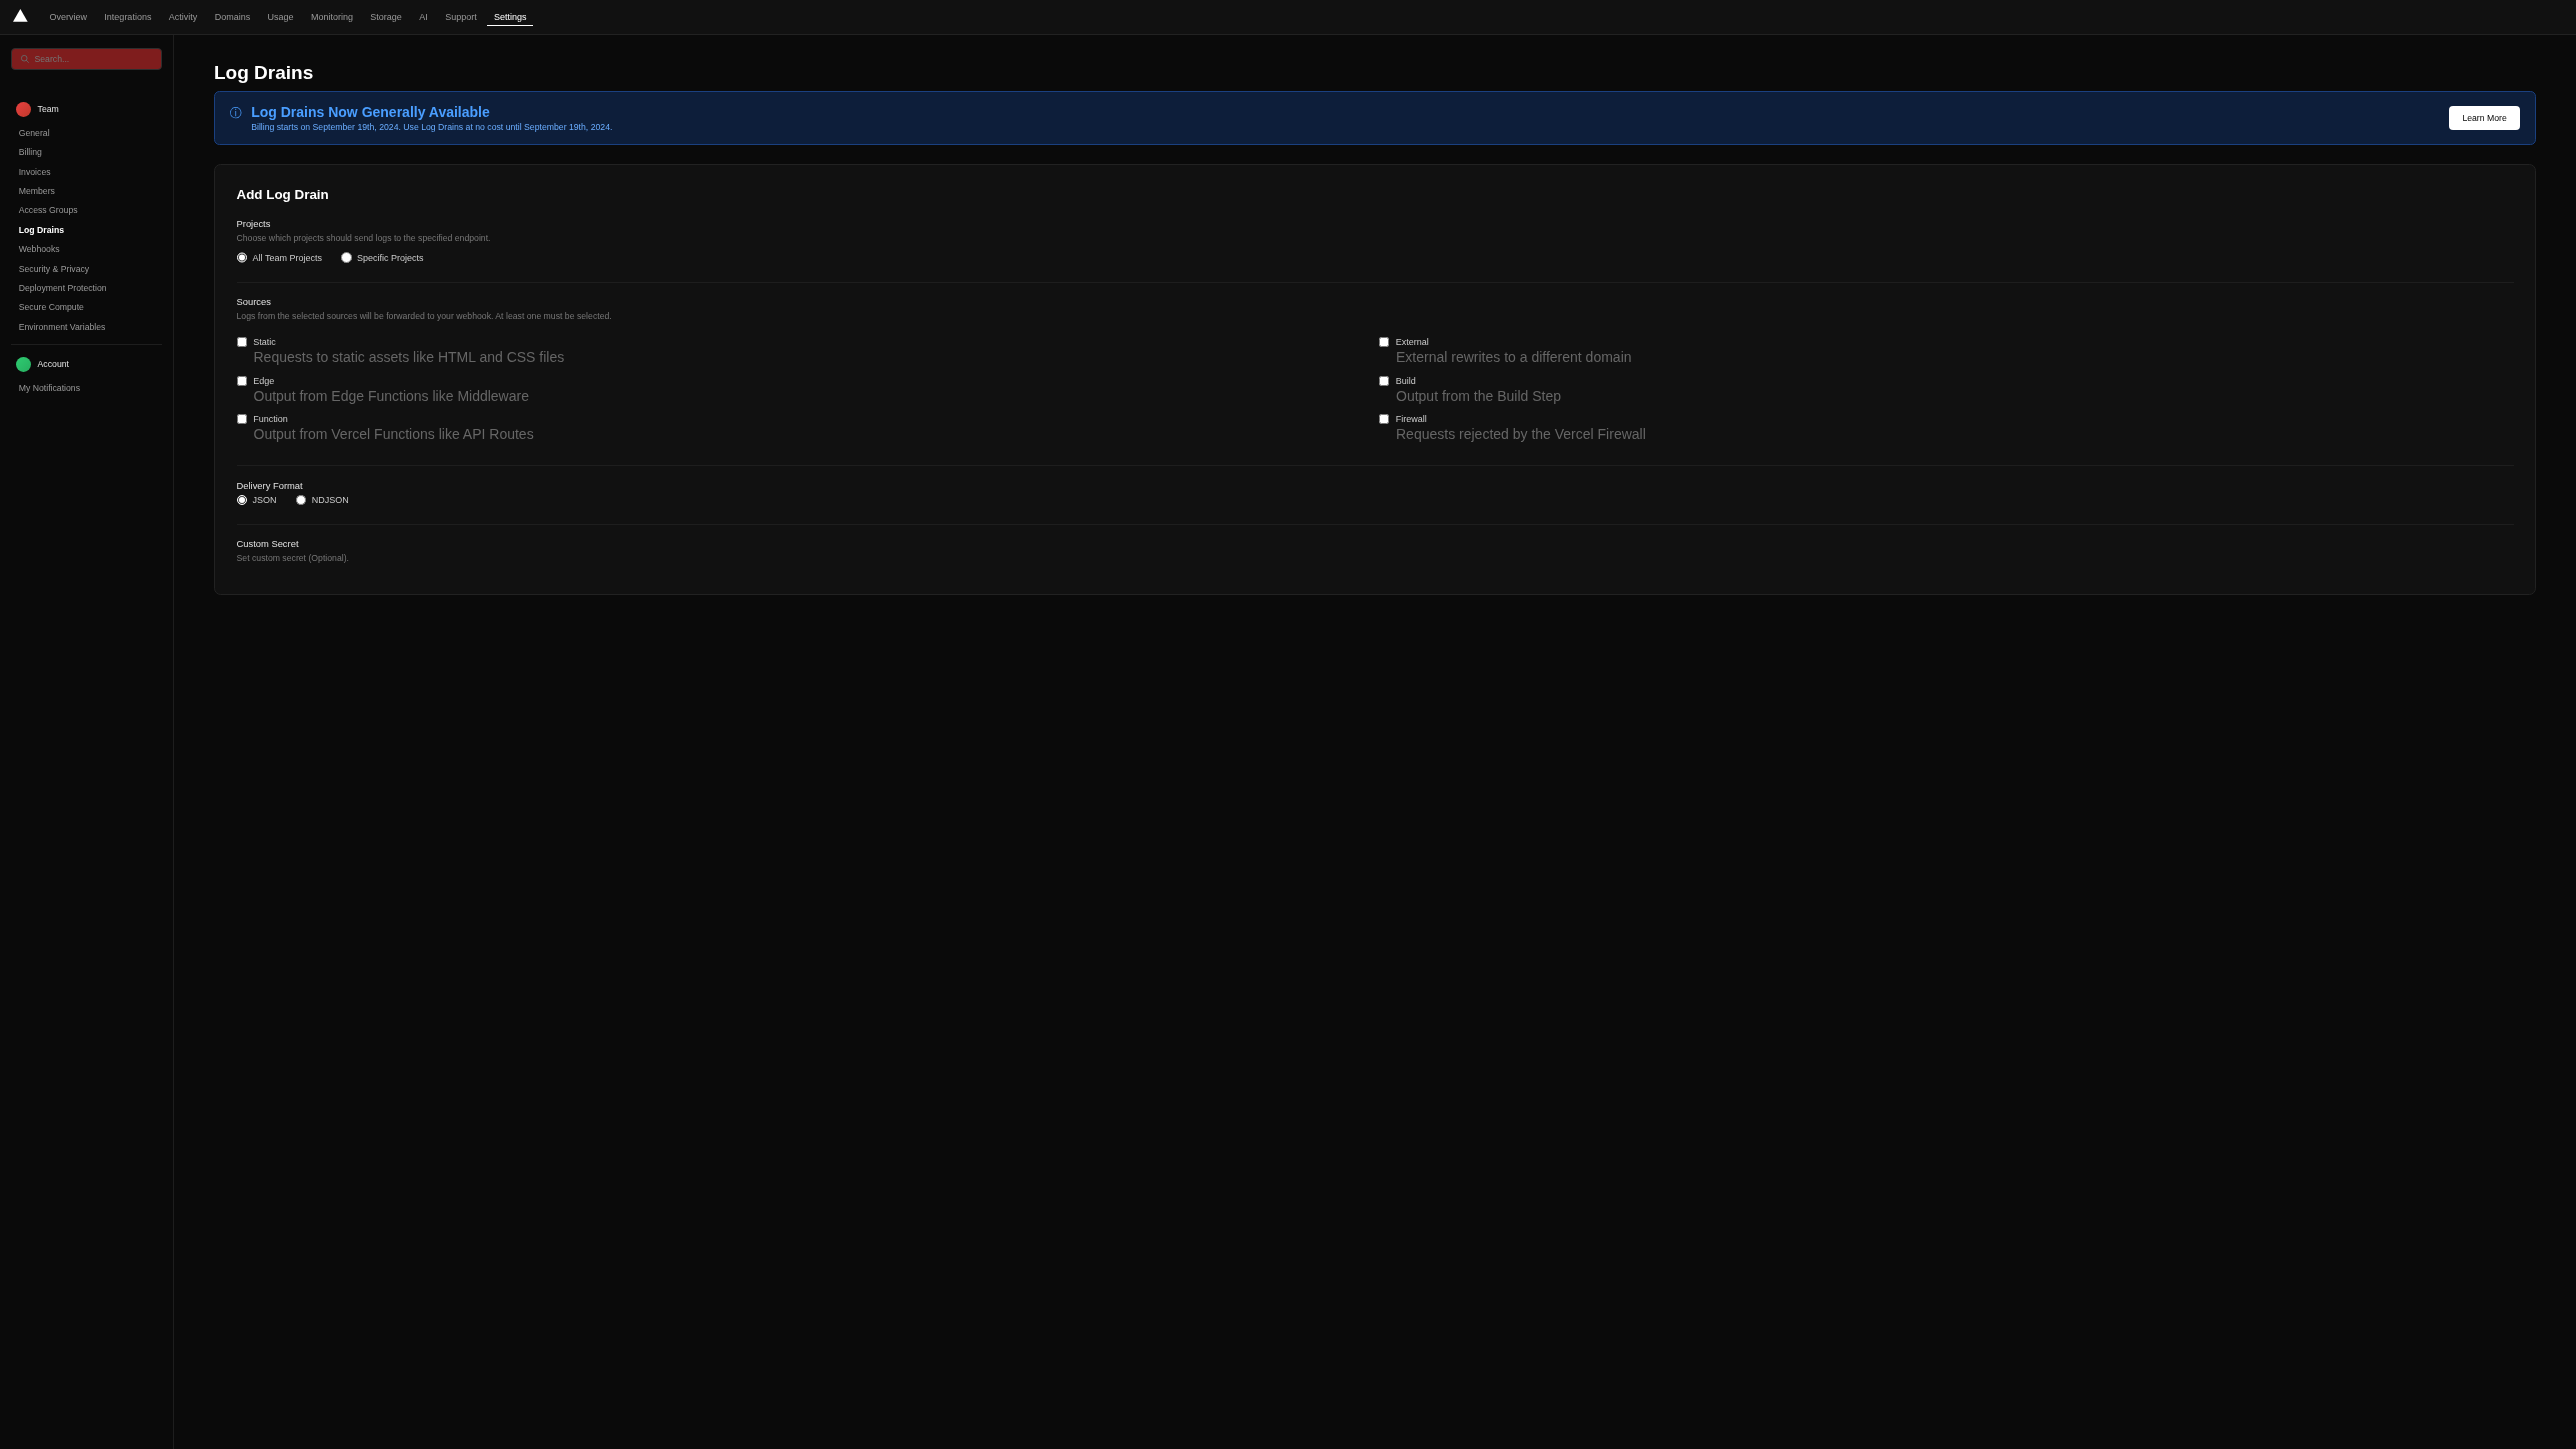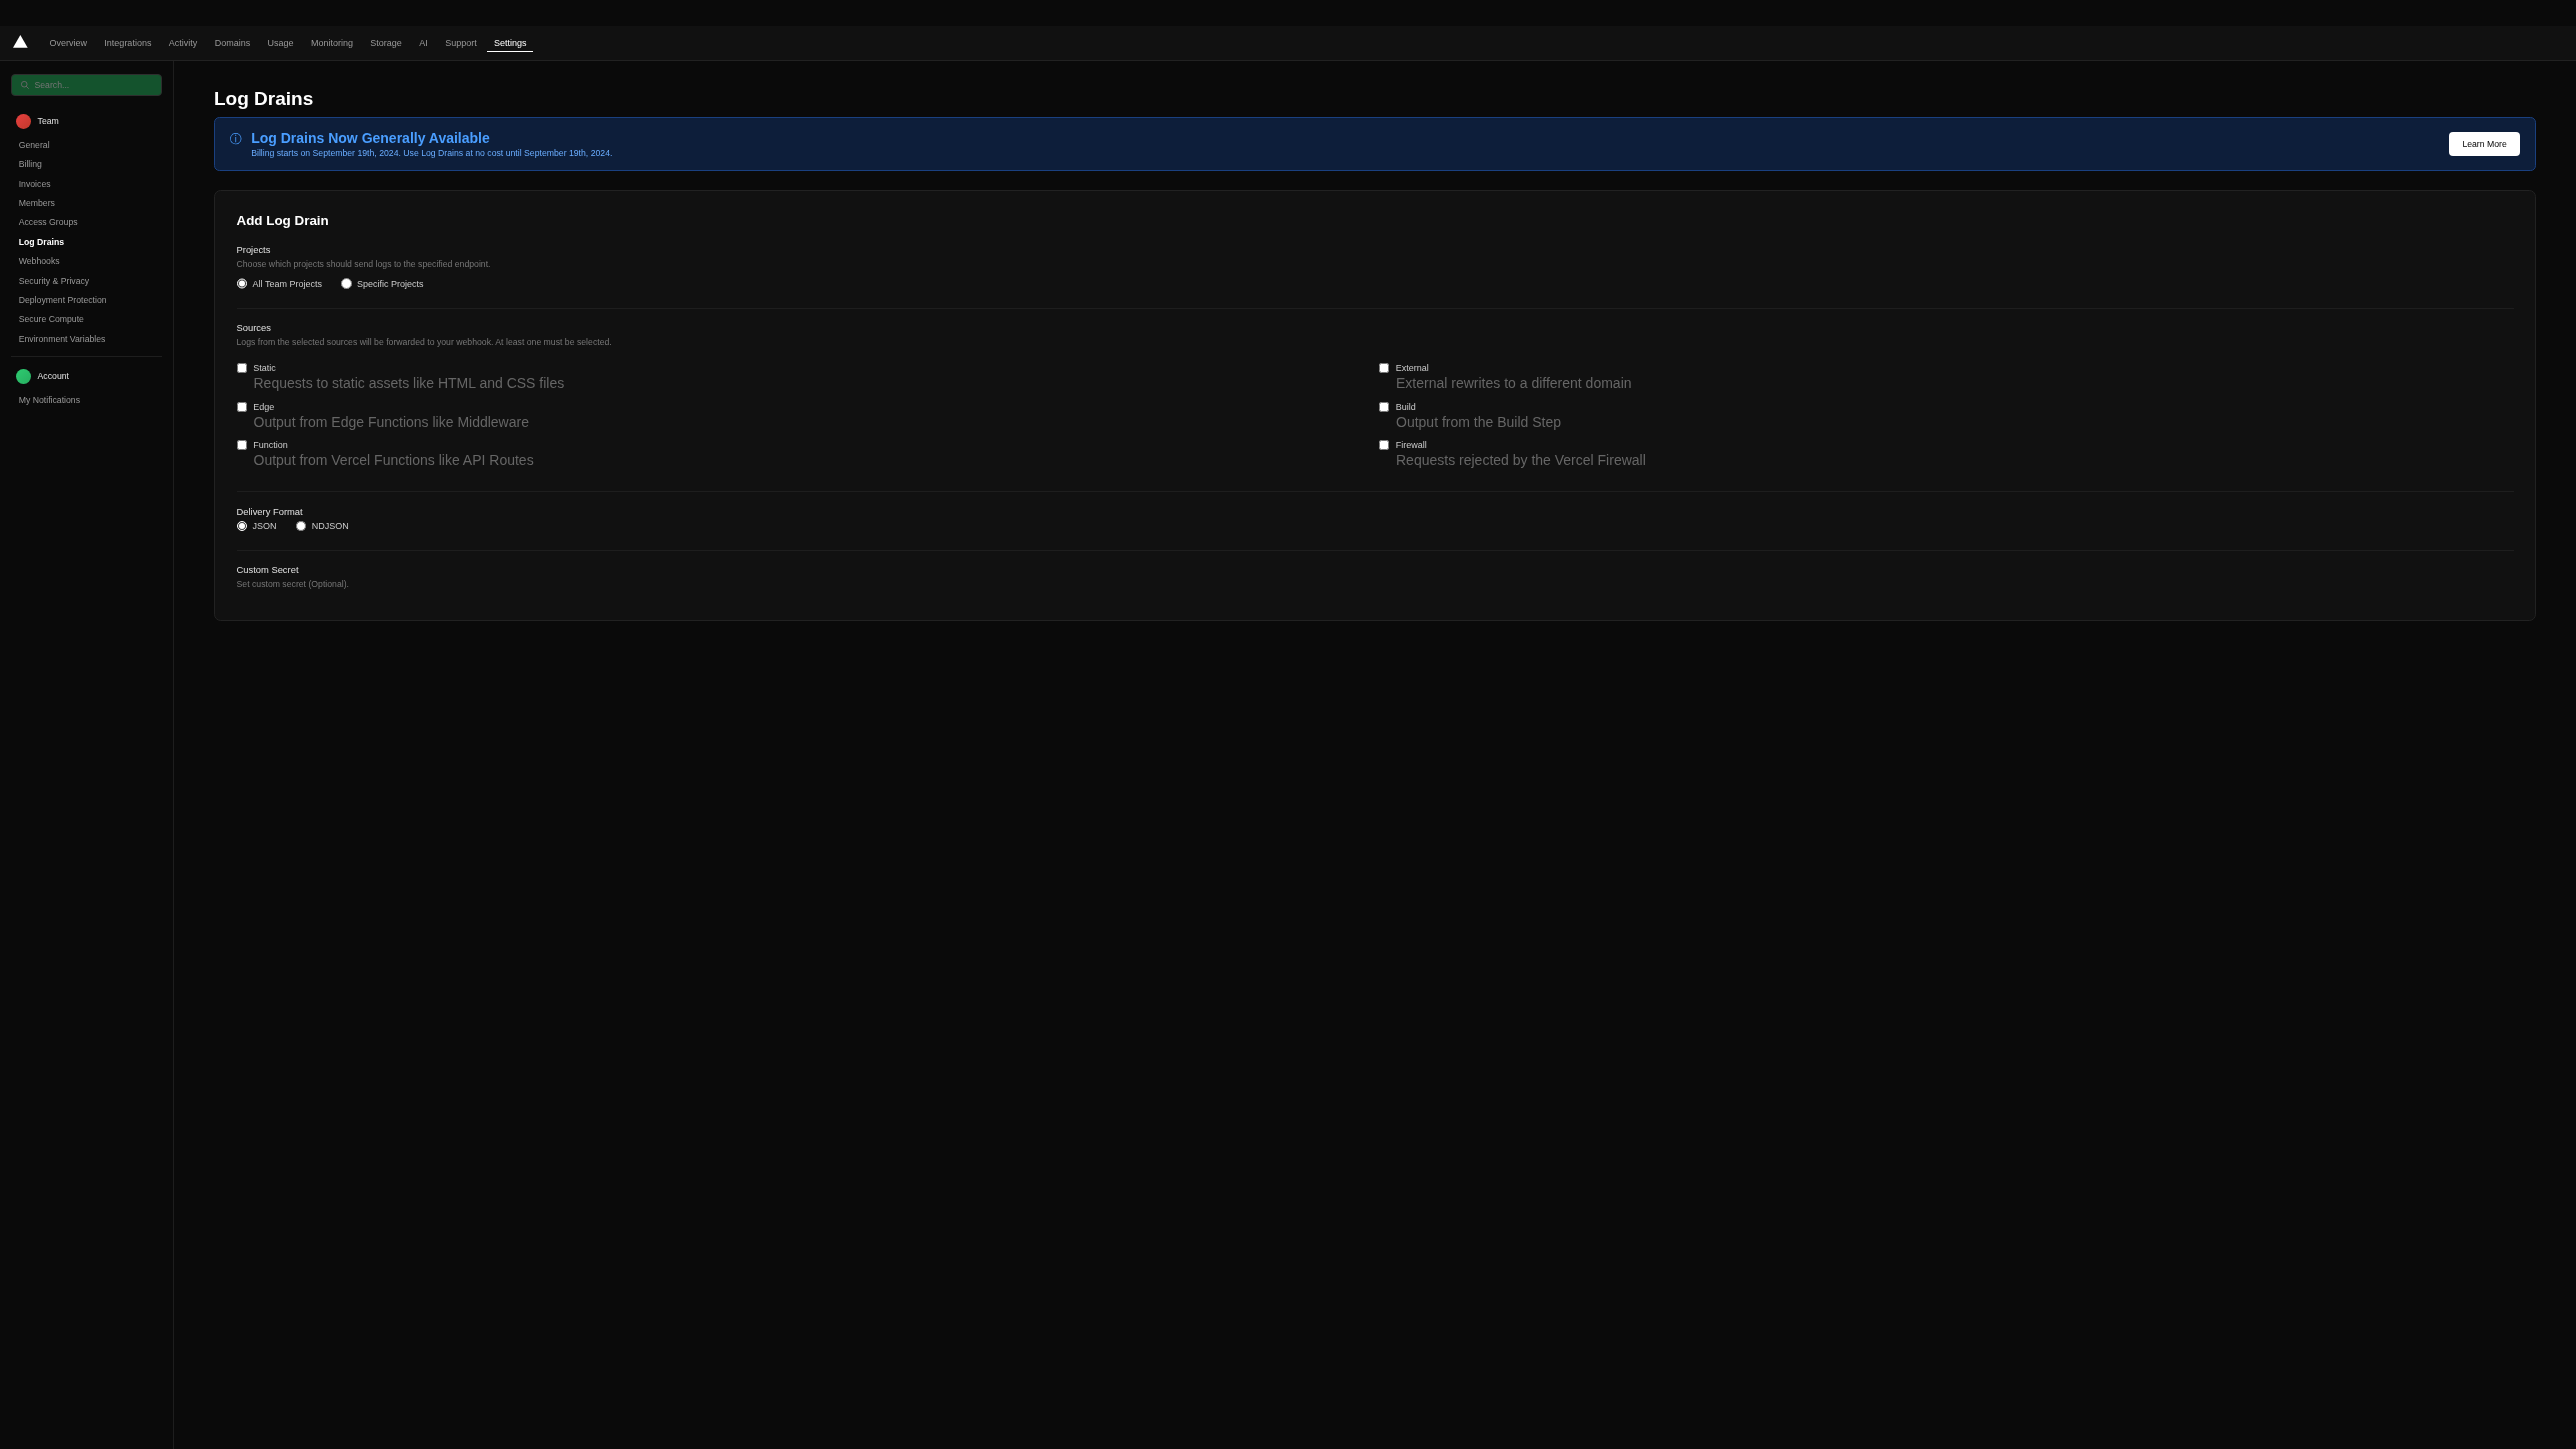--- a/index.html
+++ b/index.html
@@ -13,21 +13,20 @@
 
     
     .topnav {
       display: flex;
       align-items: center;
       background: #111111;
       border-bottom: 0.7px solid #222;
       padding: 0 13.4px;
       height: 35px;
       gap: 4px;
-      margin-top: 26px;
     }
     .topnav-logo {
       width: 17.4px;
       height: 17.4px;
       margin-right: 8px;
       flex-shrink: 0;
     }
     .topnav-logo svg { fill: #ffffff; }
     .topnav-item {
       color: #999;
@@ -54,26 +53,26 @@
     .sidebar {
       width: 174px;
       flex-shrink: 0;
       padding: 13.4px 10.7px;
       border-right: 0.7px solid #1e1e1e;
       overflow-y: auto;
     }
     .search-bar {
       display: flex;
       align-items: center;
-      background: #14532d;
+      background: #7f1d1d;
       border: 0.7px solid #2e2e2e;
       border-radius: 4px;
       padding: 4.7px 8px;
       gap: 5.4px;
-      margin-bottom: 14px;
+      margin-bottom: 28px;
     }
     .search-bar input {
       background: transparent;
       border: none;
       outline: none;
       color: #aaa;
       font-size: 8.7px;
       width: 100%;
     }
     .search-icon-svg { color: #666; flex-shrink: 0; }

